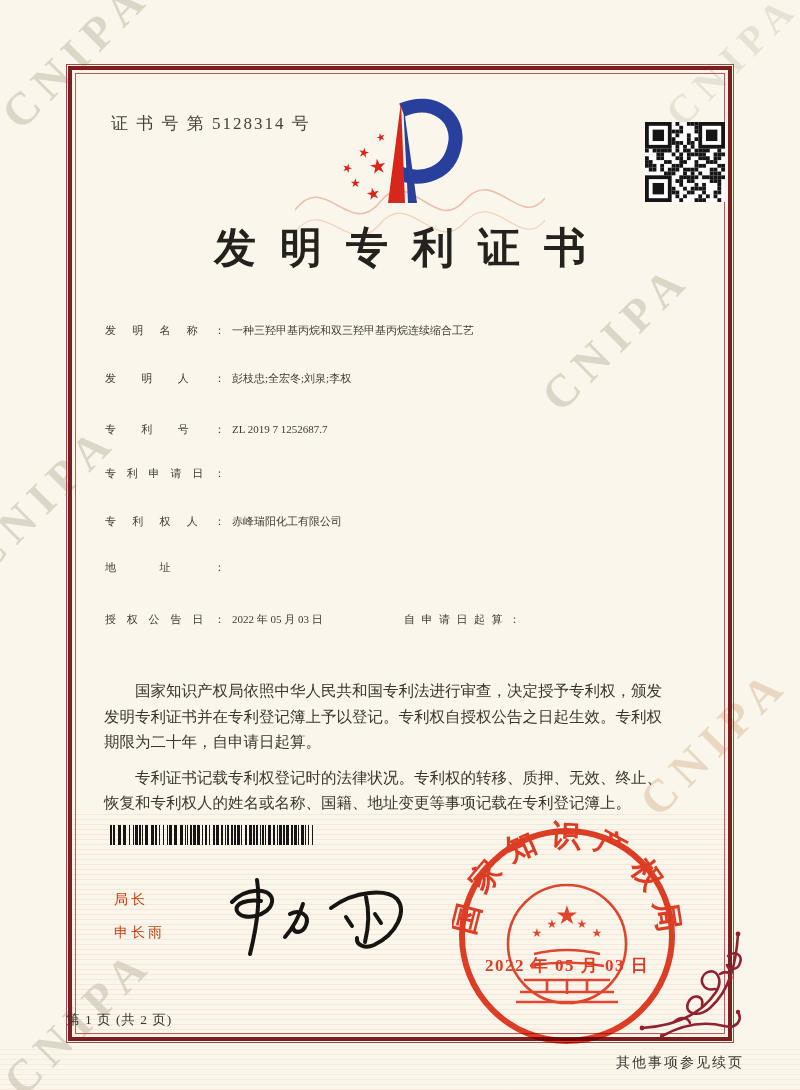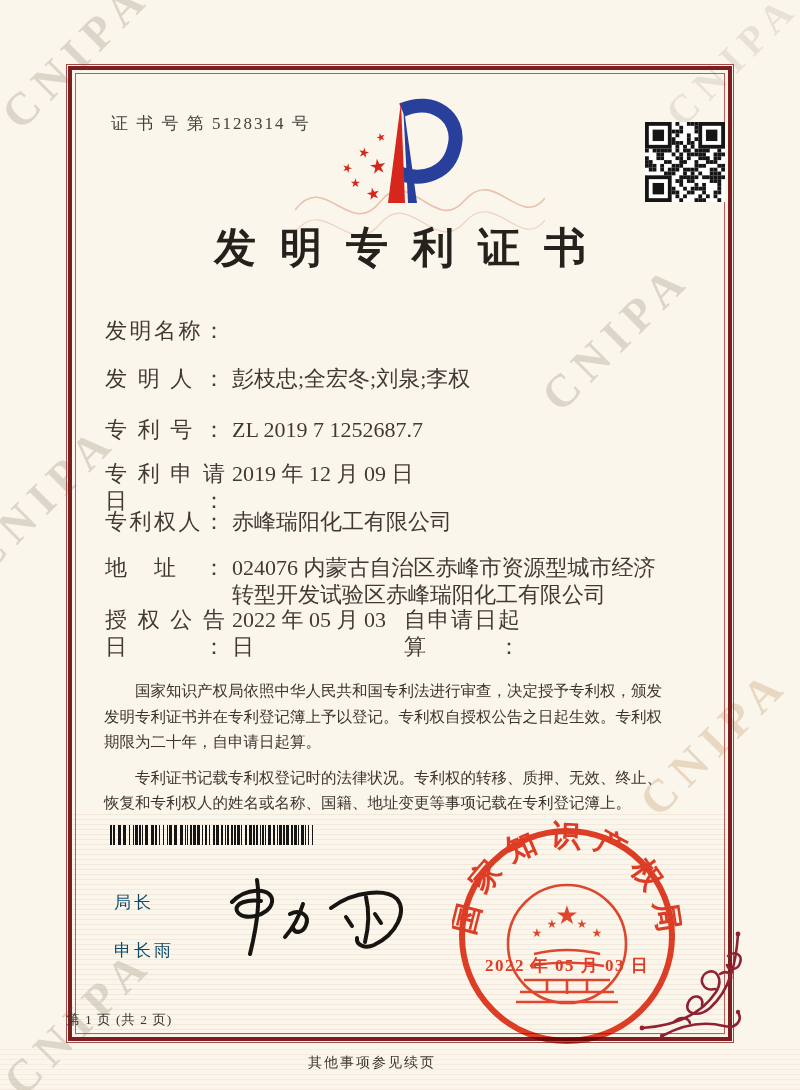--- a/index.html
+++ b/index.html
@@ -23,39 +23,39 @@
   .frame-c{position:absolute;inset:3px;border:1px solid #c05a50;}
   .corner-orn{position:absolute;left:638px;top:928px;z-index:2;}
   
   .cert-no{position:absolute;left:104px;top:112px;font-size:17px;letter-spacing:2px;color:#46413a;z-index:3;margin-left:7px;}
   .logo{position:absolute;left:332px;top:98px;width:132px;height:110px;z-index:3;}
   .logo .star{position:absolute;color:#d7261b;line-height:1;}
   .qr{position:absolute;left:645px;top:122px;width:80px;height:80px;z-index:3;background:#fff;}
   .title{position:absolute;left:66px;right:66px;top:220px;text-align:center;
       font-size:42px;font-weight:700;letter-spacing:24px;padding-left:24px;color:#25221e;z-index:3;}
   
-  .frow{position:absolute;left:105px;width:556px;display:flex;font-size:22px;line-height:27px;z-index:3;color:#403a33;}
+  .frow{position:absolute;left:105px;width:556px;display:flex;font-size:11px;line-height:27px;z-index:3;color:#403a33;}
   .flabel{display:inline-block;width:120px;flex:none;text-align:justify;text-align-last:justify;}
   .fvalue{flex:1;margin-left:7px;}
   .fvalue.fixed{flex:none;width:172px;}
   
   .body-text{position:absolute;left:104px;top:637px;width:558px;font-size:15.5px;
       line-height:25.5px;text-align:justify;color:#3b352d;z-index:3;margin-top:41px;}
   .body-text p{margin:0;text-indent:2em;}
   .body-text p + p{margin-top:10px;}
   
   .barcode{position:absolute;left:110px;top:825px;width:207px;height:20px;z-index:3;}
-  .signer{position:absolute;left:114px;top:891px;font-size:17px;letter-spacing:3px;z-index:3;color:#0c4a6e;}
-  .signer div+div{margin-top:25px;text-align:right;}
+  .signer{position:absolute;left:114px;top:891px;font-size:14px;letter-spacing:3px;z-index:3;color:#c2410c;}
+  .signer div+div{margin-top:15px;text-align:right;}
   .signature{position:absolute;left:215px;top:872px;z-index:3;}
   .seal{position:absolute;left:452px;top:820px;width:230px;height:230px;z-index:5;
       opacity:.93;mix-blend-mode:multiply;}
   .page-num{position:absolute;left:66px;right:86px;top:1011px;text-align:left;
       font-size:13.5px;letter-spacing:1px;z-index:3;color:#3c362f;}
-  .cont-note{position:absolute;left:0;right:56px;top:1054px;text-align:center;
+  .cont-note{position:absolute;left:0;right:56px;top:1054px;text-align:right;
       font-size:14px;letter-spacing:2px;z-index:3;color:#3c362f;}
 </style>
 </head>
 <body>
 
 <div class="wm" style="left:-18px;top:28px;">CNIPA</div>
 <div class="wm" style="left:648px;top:36px;font-size:40px;color:rgba(150,139,118,.18);">CNIPA</div>
 <div class="wm" style="left:522px;top:310px;">CNIPA</div>
 <div class="wm" style="left:-52px;top:472px;">CNIPA</div>
 <div class="wm tan" style="left:620px;top:715px;">CNIPA</div>
@@ -266,40 +266,39 @@
     <rect x="60.95238095238095" y="7.619047619047619" width="11.428571428571427" height="11.428571428571427" fill="#151515"></rect>
     <rect x="0" y="53.33333333333333" width="26.666666666666664" height="26.666666666666664" fill="#151515"></rect>
     <rect x="3.8095238095238093" y="57.14285714285714" width="19.047619047619047" height="19.047619047619047" fill="#ffffff"></rect>
     <rect x="7.619047619047619" y="60.95238095238095" width="11.428571428571427" height="11.428571428571427" fill="#151515"></rect>
   </svg>
 
 <div class="title">发明专利证书</div>
 
 <div class="frow" style="top:317px;">
   <span class="flabel">发明名称：</span>
+  <span class="fvalue">一种三羟甲基丙烷和双三羟甲基丙烷连续缩合工艺</span>
 </div>
 <div class="frow" style="top:365px;">
   <span class="flabel">发明人：</span>
   <span class="fvalue">彭枝忠;全宏冬;刘泉;李权</span>
 </div>
 <div class="frow" style="top:416px;">
   <span class="flabel">专利号：</span>
   <span class="fvalue">ZL 2019 7 1252687.7</span>
 </div>
 <div class="frow" style="top:460px;">
   <span class="flabel">专利申请日：</span>
-  <span class="fvalue">2019 年 12 月 09 日</span>
 </div>
 <div class="frow" style="top:508px;">
   <span class="flabel">专利权人：</span>
   <span class="fvalue">赤峰瑞阳化工有限公司</span>
 </div>
 <div class="frow" style="top:554px;">
   <span class="flabel">地址：</span>
-  <span class="fvalue">024076  内蒙古自治区赤峰市资源型城市经济转型开发试验区赤峰瑞阳化工有限公司</span>
 </div>
 <div class="frow" style="top:606px;">
   <span class="flabel">授权公告日：</span>
   <span class="fvalue fixed">2022 年 05 月 03 日</span>
   <span class="flabel" style="width:116px;">自申请日起算：</span>
 </div>
 
 <div class="body-text">
   <p>国家知识产权局依照中华人民共和国专利法进行审查，决定授予专利权，颁发发明专利证书并在专利登记簿上予以登记。专利权自授权公告之日起生效。专利权期限为二十年，自申请日起算。</p>
   <p>专利证书记载专利权登记时的法律状况。专利权的转移、质押、无效、终止、恢复和专利权人的姓名或名称、国籍、地址变更等事项记载在专利登记簿上。</p>

